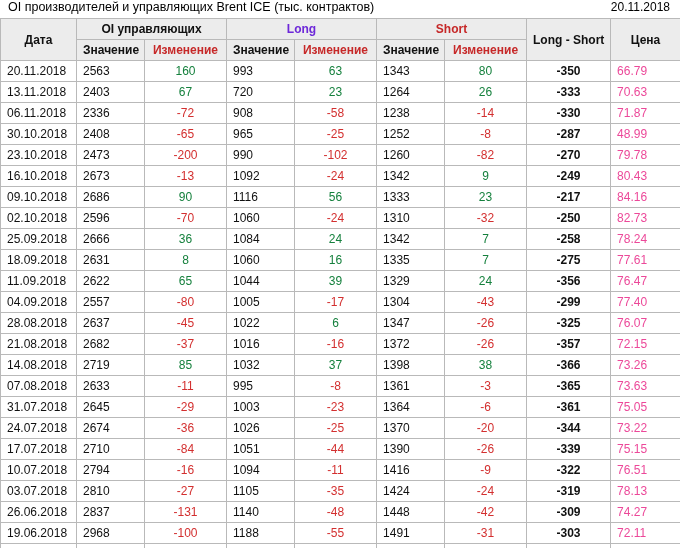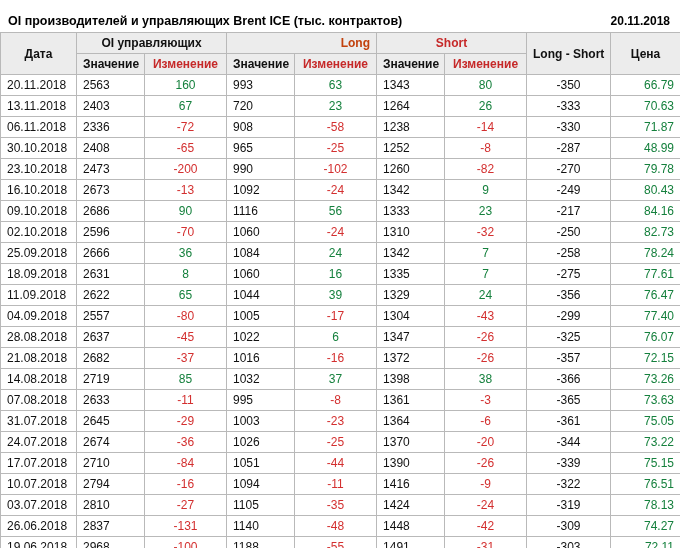--- a/index.html
+++ b/index.html
@@ -12,24 +12,23 @@
     width: 680px;
     height: 548px;
     position: relative;
     background: #fff;
     overflow: hidden;
   }
   .title-bar {
     display: flex;
     align-items: center;
     justify-content: space-between;
-    padding: 14px 6px 4px 8px;
+    padding: 0 6px 4px 8px;
     font-size: 12.5px;
     color: #111;
-    font-weight: bold;
   }
   .title-text { font-size: 12.5px; color: #000; }
   .title-date { font-size: 12px; color: #000; padding-right: 4px; }
 
   table.oi {
     border-collapse: collapse;
     width: 680px;
     table-layout: fixed;
     font-size: 12px;
   }
@@ -39,33 +38,33 @@
     height: 21px;
     white-space: nowrap;
     overflow: hidden;
   }
   thead th {
     background: #ececec;
     font-weight: bold;
     color: #111;
     text-align: center;
   }
-  th.group-long { color: #c2410c; text-align: right; }
+  th.group-long { color: #6d28d9; }
   th.group-short { color: #c62828; }
   th.hdr-sub { font-weight: bold; text-align: center; }
   th.date-head { vertical-align: middle; }
 
   tbody td { background: #fff; color: #111; }
   td.date { text-align: left; padding-left: 8px; }
   td.num { text-align: left; padding-left: 8px; }
   td.chg { text-align: center; }
   td.pos { color: #15803d; }
   td.neg { color: #d32f2f; }
-  td.ls  { text-align: center; color: #111; }
-  td.price { text-align: right; color: #15803d; }
+  td.ls  { text-align: center; color: #111; font-weight: bold; }
+  td.price { text-align: left; color: #ec4899; }
 
   col.c-date { width: 76px; }
   col.c-val  { width: 68px; }
   col.c-chg  { width: 82px; }
   col.c-ls   { width: 84px; }
   col.c-price{ width: 70px; }
 </style>
 </head>
 <body>
 

